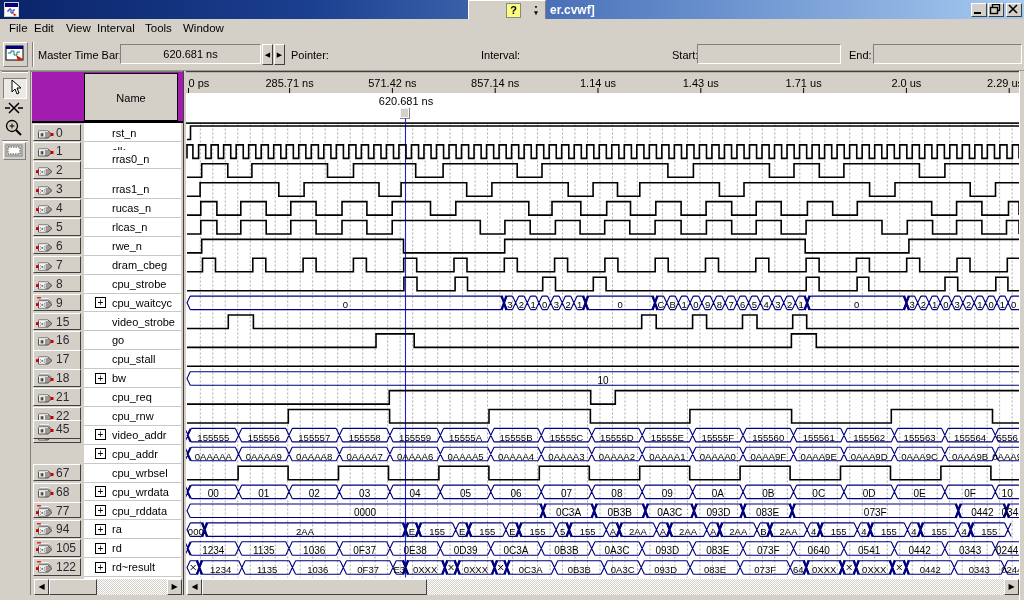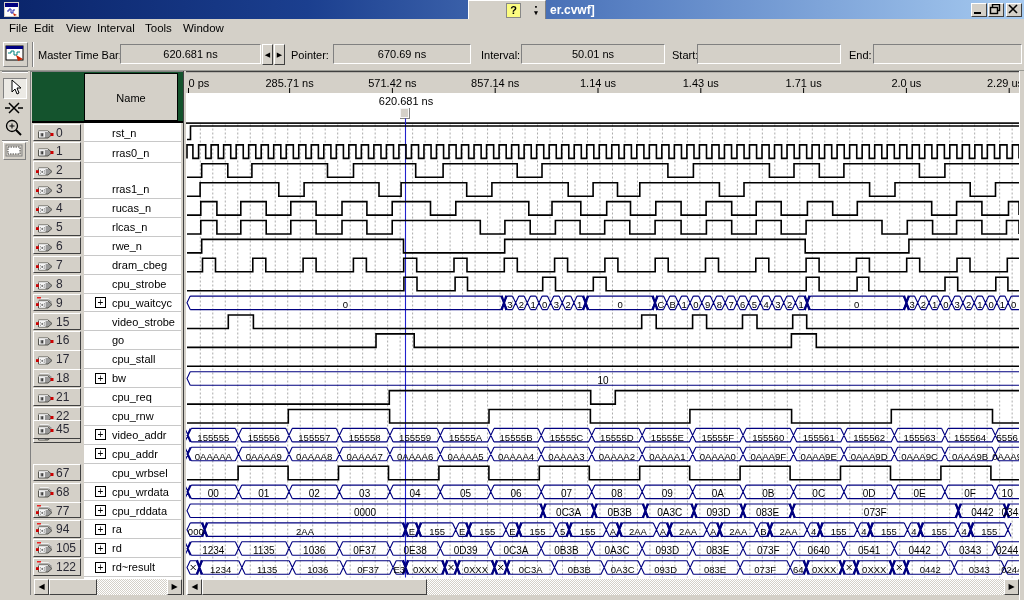--- a/index.html
+++ b/index.html
@@ -37,21 +37,21 @@
   border-bottom:1px solid #808080; }
 #tbsep { position:absolute; left:32px; top:3px; width:2px; height:25px;
   border-left:1px solid #808080; border-right:1px solid #fff; }
 #ltool { left:0; top:71px; width:30px; height:529px; background:#d4d0c8; }
 .lbtn { position:absolute; left:3px; width:24px; height:22px; }
 #lsel { top:7px; height:21px; border:1.5px solid; border-color:#808080 #fff #fff #808080;
   background:#eceae5; }
 #lgrid { top:71px; width:23px; height:18px; border:1px solid; border-color:#fff #808080 #808080 #fff; }
 #panel-border { left:30px; top:71px; width:992px; height:526px;
   border:1.5px solid; border-color:#808080 #fff #fff #808080; background:transparent; }
-#lheader { left:32px; top:72px; width:151px; height:51px; background:#14532d;
+#lheader { left:32px; top:72px; width:151px; height:51px; background:#a21caf;
   border-bottom:2px solid #000;padding-left:8px; }
 #lheader .nc { position:absolute; left:52px; top:1px; width:94px; height:48px;
   border:1px solid #000; background:#d4d0c8; text-align:center; font-size:11px;
   line-height:48px; color:#000; }
 #namebg { left:84px; top:123px; width:97px; height:456px; background:#fff; }
 #iconbg { left:32px; top:123px; width:52px; height:456px; background:#d4d0c8; }
 .rcell { position:absolute; left:33px; width:48px; background:#d4d0c8;
   border-top:1px solid #fff; border-left:1px solid #fff;
   border-right:1px solid #404040; border-bottom:1px solid #404040;
   font-size:12px; color:#2a2a35; }
@@ -115,23 +115,21 @@
         <rect x="2" y="3" width="17" height="3" fill="#000080"></rect>
         <path d="M4,10 L7,10 L7,8 L10,8 L10,12 L13,12 L13,9 L16,9" stroke="#008080" stroke-width="1" fill="none"></path>
         <path d="M12,12 L19,16 L14,18 Z" fill="#cc2200"></path>
       </svg></div>
  <div id="tbsep"></div>
  <span class="tlab" style="left:38px">Master Time Bar:</span>
  <div class="tfield" style="left:120px;width:141px">620.681 ns</div>
  <div class="spin" style="left:262px">◀</div>
  <div class="spin" style="left:274px">▶</div>
  <span class="tlab" style="left:291px">Pointer:</span>
- <div class="tfield" style="left:333px;width:138px">670.69 ns</div>
  <span class="tlab" style="left:481px">Interval:</span>
- <div class="tfield" style="left:521px;width:144px">50.01 ns</div>
  <span class="tlab" style="left:672px">Start:</span>
  <div class="tfield" style="left:697px;width:144px"></div>
  <span class="tlab" style="left:849px">End:</span>
  <div class="tfield" style="left:873px;width:149px"></div>
 </div>
 <div class="abs" id="ltool">
  <div style="position:absolute;left:2px;top:0px;width:26px;border-top:1px solid #808080;border-bottom:1px solid #fff"></div>
  <div class="lbtn" id="lsel"><svg width="20" height="17" viewBox="0 0 20 17">
         <path d="M8,1 L8,13 L11,10 L13,15 L15,14 L13,9 L17,9 Z" fill="#fff" stroke="#000" stroke-width="1"></path>
       </svg></div>
@@ -184,21 +182,21 @@
 <div class="rcell" style="top:161.3px;height:17.5px">
     <span class="ric"><svg width="18" height="12" viewBox="0 0 18 12">
         <path d="M2.5,4 L12,4 L16,7.5 L12,11 L2.5,11 Z" fill="#989898" stroke="#55554f" stroke-width="1"></path>
         <path d="M2.5,4.5 L12,4.5" stroke="#dcdcdc" stroke-width="1"></path>
         <rect x="3.5" y="5.5" width="5.6" height="4.8" fill="#787878" stroke="#fff" stroke-width="0.9"></rect>
         <circle cx="6.3" cy="7.9" r="1.6" fill="none" stroke="#fff" stroke-width="1.1"></circle>
         <rect x="0" y="6.2" width="2.8" height="2.8" fill="#cc0000"></rect>
       </svg></span>
     <span class="rnum">2</span>
   </div>
-<div class="rname" style="top:144px;height:18.9px">
+<div class="rname" style="top:150px;height:18.9px">
     <span class="nm">rras0_n</span>
   </div>
 <div class="rcell" style="top:180.2px;height:17.5px">
     <span class="ric"><svg width="18" height="12" viewBox="0 0 18 12">
         <path d="M2.5,4 L12,4 L16,7.5 L12,11 L2.5,11 Z" fill="#989898" stroke="#55554f" stroke-width="1"></path>
         <path d="M2.5,4.5 L12,4.5" stroke="#dcdcdc" stroke-width="1"></path>
         <rect x="3.5" y="5.5" width="5.6" height="4.8" fill="#787878" stroke="#fff" stroke-width="0.9"></rect>
         <circle cx="6.3" cy="7.9" r="1.6" fill="none" stroke="#fff" stroke-width="1.1"></circle>
         <rect x="0" y="6.2" width="2.8" height="2.8" fill="#cc0000"></rect>
       </svg></span>

